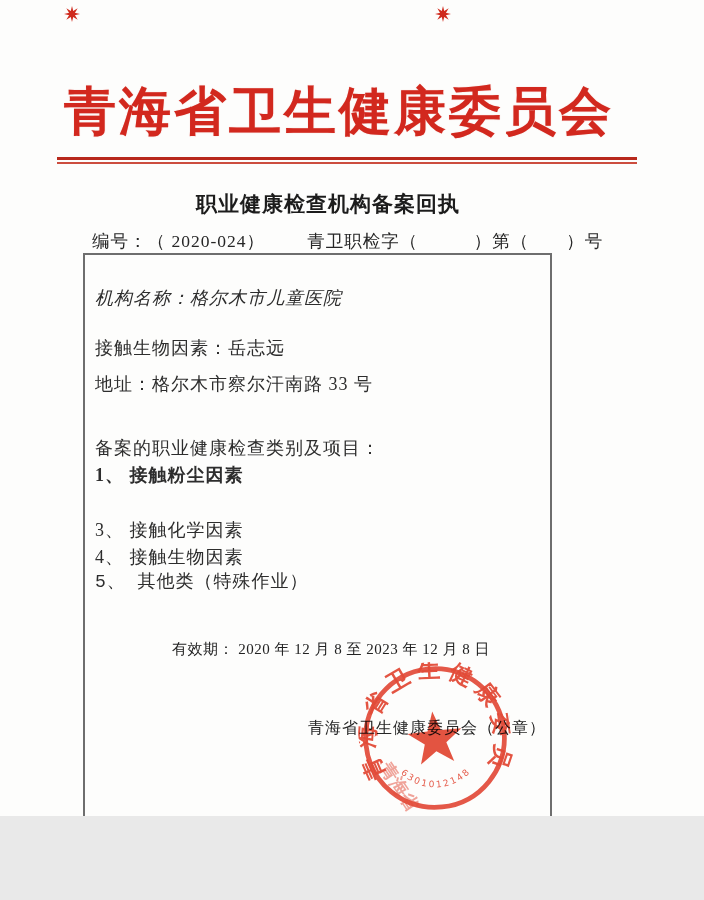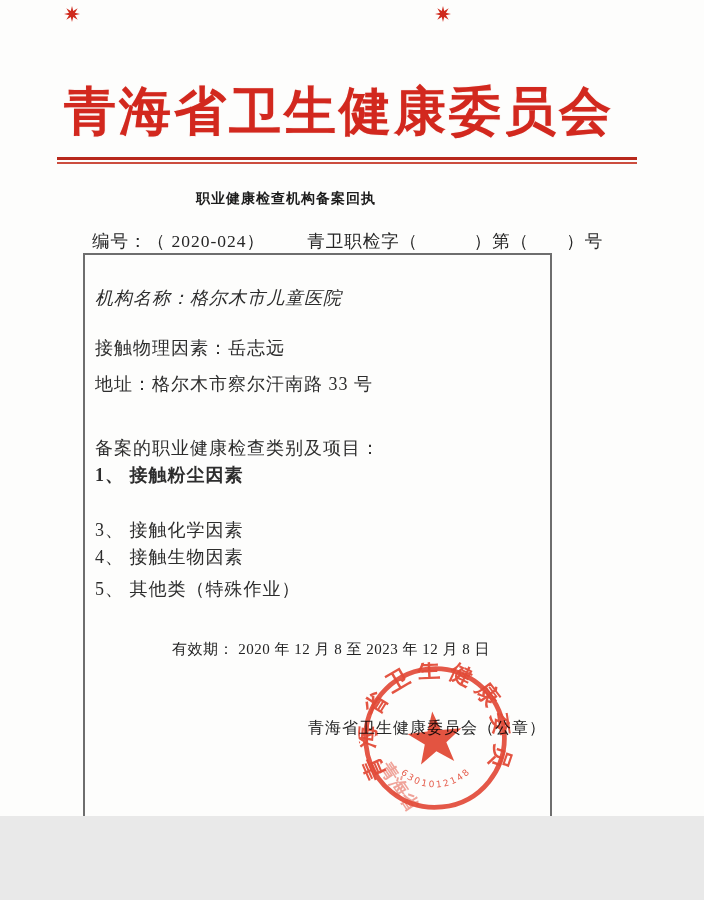--- a/index.html
+++ b/index.html
@@ -21,34 +21,34 @@
     text-shadow:0 0 1px rgba(210,40,30,.35);
   }
   .rule{position:absolute;left:57px;width:580px;}
   .rule-top-thick{top:157px;height:3px;background:#b8291c;}
   .rule-top-thin{top:162px;height:2px;background:#cc4d3e;}
   .rule-bottom-thin{top:857px;height:2px;background:#d58c80;width:545px;}
   .rule-bottom-thick{top:861px;height:4px;background:#b22a1d;width:545px;}
 
   .doc-title{
     position:absolute;left:196px;top:190px;margin:0;
-    font-size:14px;font-weight:bold;letter-spacing:1px;color:#1c1c1c;white-space:nowrap;
+    font-size:21px;font-weight:bold;letter-spacing:1px;color:#1c1c1c;white-space:nowrap;
   }
   .serial{
     position:absolute;left:92px;top:229px;
     font-size:17.5px;letter-spacing:1px;color:#262626;white-space:nowrap;
   }
   .form-box{
     position:absolute;left:83px;top:253px;width:469px;height:585px;
     border:2px solid #6e6e6e;box-sizing:border-box;background:transparent;
   }
   .fld{position:absolute;left:10px;font-size:18px;letter-spacing:1px;white-space:nowrap;color:#2d2d2d;}
   .f1{top:31px;font-style:italic;} .f2{top:81px;} .f3{top:117px;}
   .cat-head{top:181px;}
-  .c1{top:208px;font-weight:bold;} .c2{top:235px;} .c3{top:263px;} .c4{top:290px;} .c5{top:322px;}
+  .c1{top:208px;font-weight:bold;} .c2{top:235px;} .c3{top:263px;} .c4{top:290px;} .c5{top:314px;font-family:Liberation Mono, monospace;}
   .validity{position:absolute;left:87px;top:385px;font-size:15px;letter-spacing:.5px;white-space:nowrap;color:#222;}
   .sig-org{position:absolute;left:223px;top:463px;font-size:16px;letter-spacing:1px;white-space:nowrap;color:#262626;}
   .sig-date{position:absolute;left:260px;top:510px;font-size:18.5px;letter-spacing:2px;white-space:nowrap;color:#262626;}
   .seal{
     position:absolute;left:274px;top:407px;width:152px;height:152px;
     transform:rotate(-6deg);mix-blend-mode:multiply;opacity:.92;
   }
 </style>
 </head>
 <body>
@@ -68,21 +68,21 @@
   <div class="rule rule-top-thick"></div>
   <div class="rule rule-top-thin"></div>
 
   <h2 class="doc-title">职业健康检查机构备案回执</h2>
   <div class="serial">编号：（ 2020-024）　　 青卫职检字（　　　）第（　　）号</div>
 
   <div class="form-box">
 
     <div class="fld f1"><span>机构名称：</span><span>格尔木市儿童医院</span></div>
 
-    <div class="fld f2"><span>接触物理因素：</span><span>岳志远</span></div>
+    <div class="fld f2"><span>接触生物因素：</span><span>岳志远</span></div>
 
     <div class="fld f3"><span>地址：</span><span>格尔木市察尔汗南路 33 号</span></div>
 
     <div class="fld cat-head">备案的职业健康检查类别及项目：</div>
     <div class="fld c1">1、 接触粉尘因素</div>
     <div class="fld c3">3、 接触化学因素</div>
     <div class="fld c4">4、 接触生物因素</div>
     <div class="fld c5">5、 其他类（特殊作业）</div>
 
     <div class="validity">有效期： 2020 年 12 月 8 至  2023 年 12 月 8 日</div>

